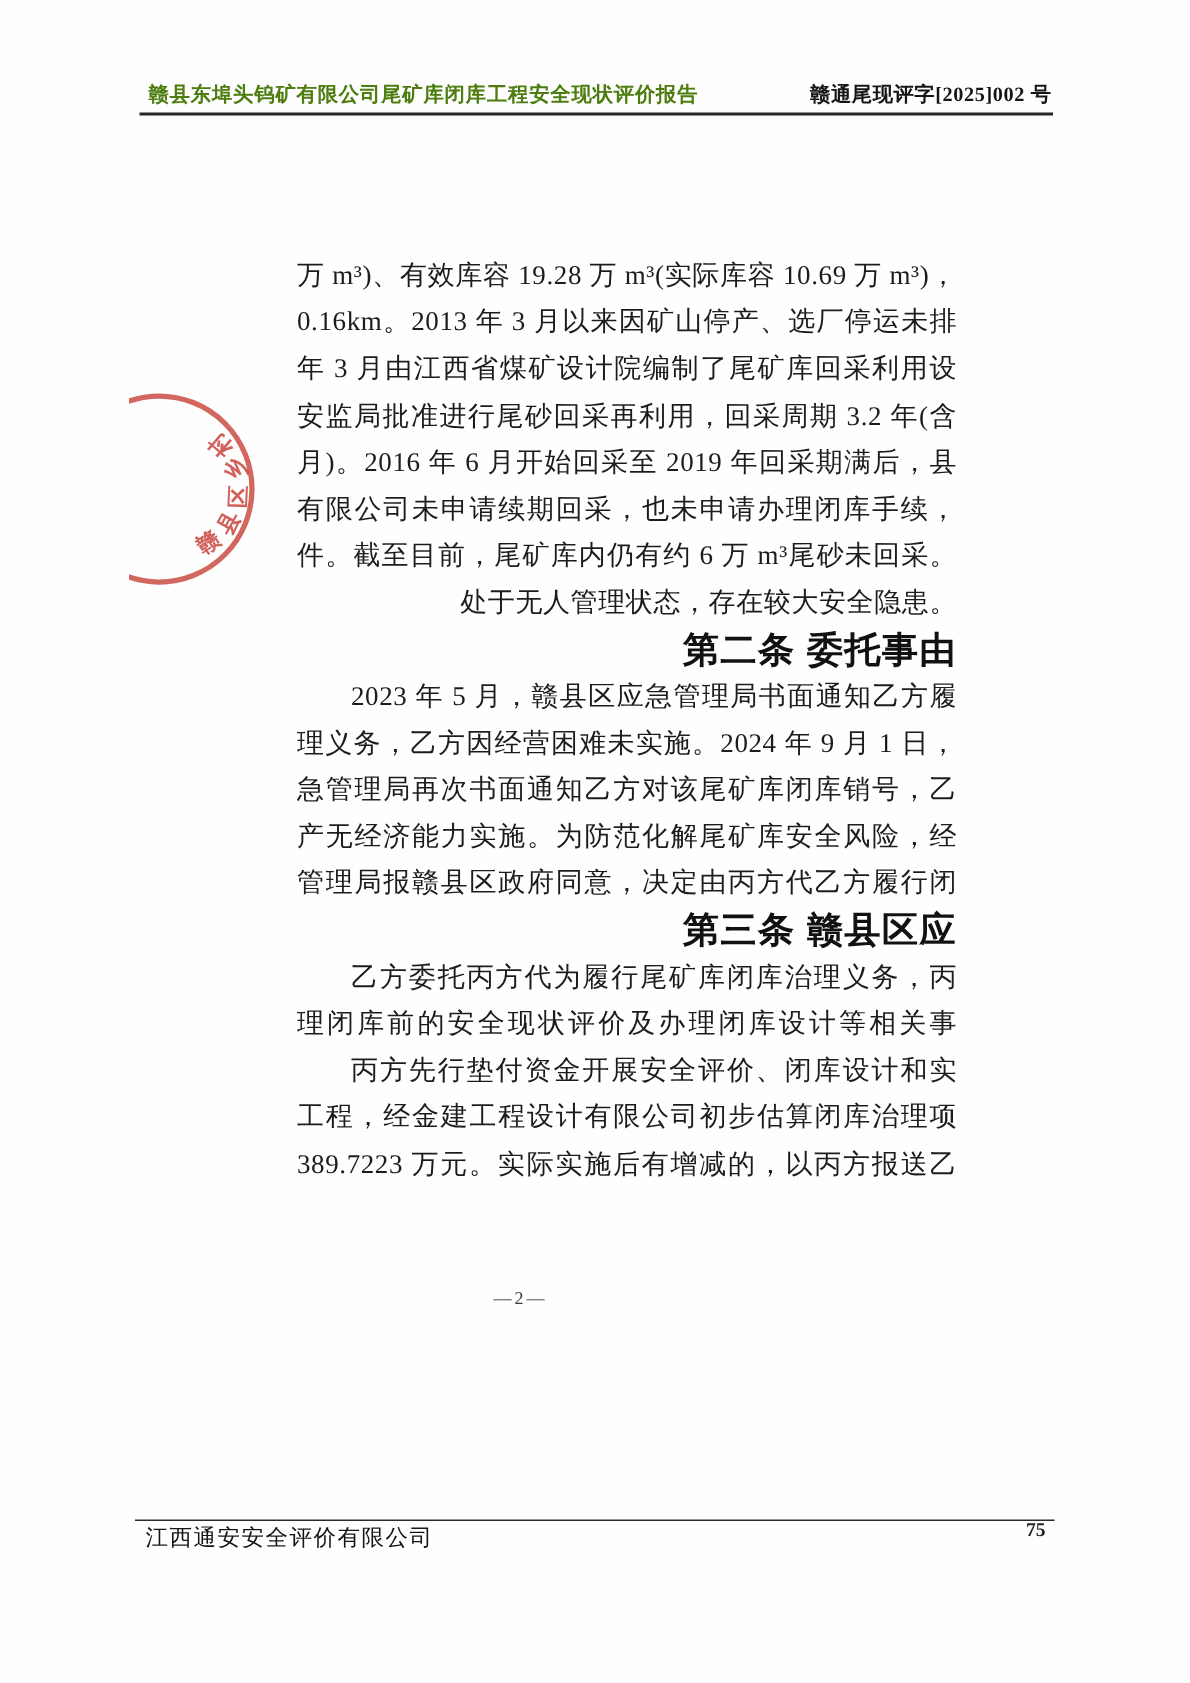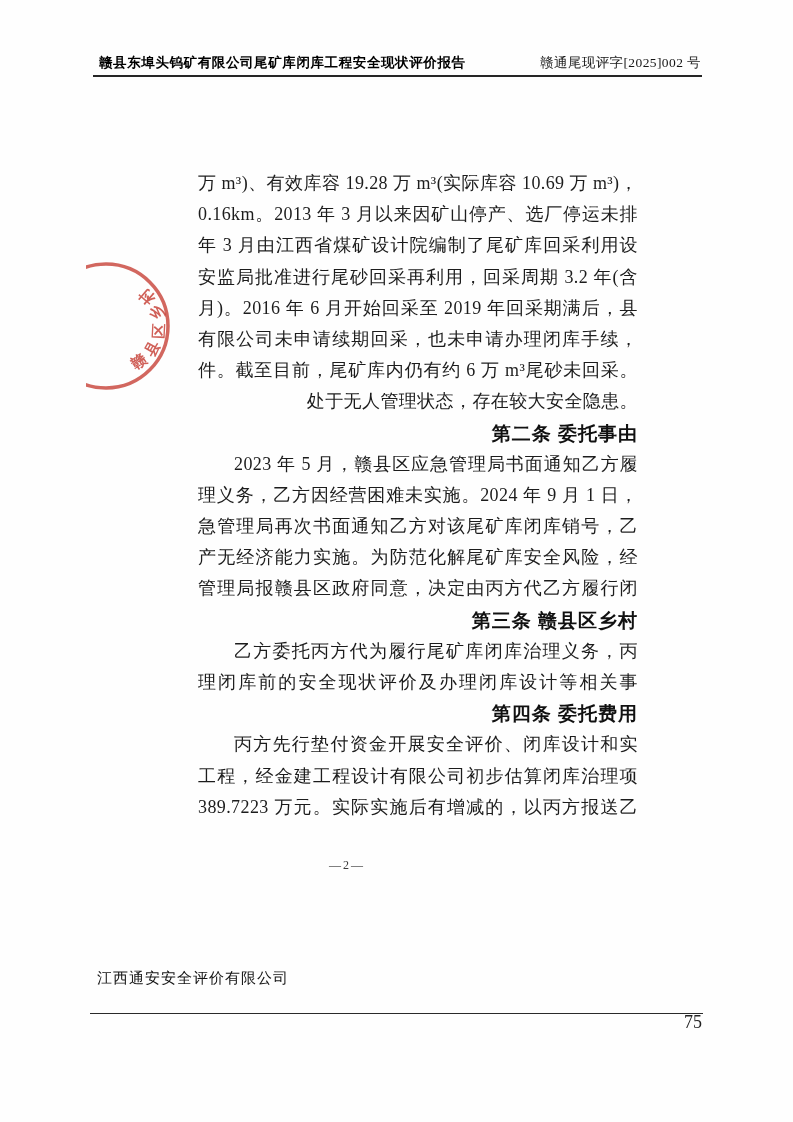--- a/index.html
+++ b/index.html
@@ -10,27 +10,27 @@
     font-family:"Liberation Serif","DejaVu Serif",serif;
     color:#1e1e1e;
     overflow:hidden;
   }
   .page{position:absolute;inset:0;background:#fefefe;}
 
   
   .hdr-title{
     position:absolute;left:99px;top:54px;
     font-family:"Liberation Sans","DejaVu Sans",sans-serif;
-    font-weight:bold;font-size:13.5px;letter-spacing:0.6px;color:#000000;
+    font-weight:bold;font-size:13.5px;letter-spacing:0.6px;color:#4d7c0f;
     white-space:nowrap;
   }
   .hdr-docno{
     position:absolute;right:92px;top:54px;
     font-family:"Liberation Serif","DejaVu Serif",serif;
-    font-weight:400;font-size:13.5px;letter-spacing:0.4px;color:#161616;
+    font-weight:700;font-size:13.5px;letter-spacing:0.4px;color:#161616;
     white-space:nowrap;
   }
   .hdr-rule{
     position:absolute;left:93px;top:75px;width:609px;height:0;
     border-top:2px solid #262626;
   }
 
   
   .seal{
     position:absolute;left:86px;top:256px;width:110px;height:145px;
@@ -49,41 +49,41 @@
   }
   .ln.s{
     white-space:normal;
     text-align:justify;
     text-align-last:justify;
     overflow:hidden;
   }
   .ln.ind{text-indent:36px;}
   .ln.hd{
     font-family:"Liberation Sans","DejaVu Sans",sans-serif;
-    font-weight:bold;font-size:19px;color:#111;
+    font-weight:bold;font-size:24px;color:#111;
     padding-left:36px;letter-spacing:1px;
   }
 
   
   .pageno{
     position:absolute;left:297px;top:858px;width:100px;
     text-align:center;font-size:12px;letter-spacing:2px;color:#3a3a3a;
   }
 
   
   .ftr-rule{
     position:absolute;left:90px;top:1013px;width:613px;height:0;
     border-top:1.5px solid #2a2a2a;
   }
   .ftr-page{
     position:absolute;left:684px;top:1012px;
-    font-size:18px;color:#222;font-family:"Liberation Serif","DejaVu Serif",serif;
+    font-size:13px;color:#222;font-family:"Liberation Serif","DejaVu Serif",serif;font-weight:bold;
   }
   .ftr-company{
-    position:absolute;left:97px;top:969px;
+    position:absolute;left:97px;top:1016px;
     font-family:"Liberation Sans","DejaVu Sans",sans-serif;
     font-weight:500;font-size:15px;letter-spacing:1px;color:#141414;
   }
 </style>
 </head>
 <body>
 
 <div class="page">
 
   <div class="hdr-title">赣县东埠头钨矿有限公司尾矿库闭库工程安全现状评价报告</div>
@@ -108,24 +108,23 @@
     <div class="ln s">月)。2016 年 6 月开始回采至 2019 年回采期满后，县东头钨矿</div>
     <div class="ln s">有限公司未申请续期回采，也未申请办理闭库手续，达到闭库条</div>
     <div class="ln s">件。截至目前，尾矿库内仍有约 6 万 m³尾砂未回采。现该尾矿库</div>
     <div class="ln">处于无人管理状态，存在较大安全隐患。</div>
     <div class="ln hd">第二条 委托事由</div>
     <div class="ln s ind">2023 年 5 月，赣县区应急管理局书面通知乙方履行闭库治</div>
     <div class="ln s">理义务，乙方因经营困难未实施。2024 年 9 月 1 日，赣县区应</div>
     <div class="ln s">急管理局再次书面通知乙方对该尾矿库闭库销号，乙方因濒临破</div>
     <div class="ln s">产无经济能力实施。为防范化解尾矿库安全风险，经赣县区应急</div>
     <div class="ln s">管理局报赣县区政府同意，决定由丙方代乙方履行闭库治理义务。</div>
-    <div class="ln hd">第三条 赣县区乡村</div>
+    <div class="ln hd">第三条 赣县区应</div>
     <div class="ln s ind">乙方委托丙方代为履行尾矿库闭库治理义务，丙方按规定办</div>
     <div class="ln s">理闭库前的安全现状评价及办理闭库设计等相关事宜，实施闭库</div>
-    <div class="ln hd">第四条 委托费用</div>
     <div class="ln s ind">丙方先行垫付资金开展安全评价、闭库设计和实施闭库治理</div>
     <div class="ln s">工程，经金建工程设计有限公司初步估算闭库治理项目金额为</div>
     <div class="ln s">389.7223 万元。实际实施后有增减的，以丙方报送乙方的工程</div>
   </div>
 
   <div class="pageno">—2—</div>
 
   <div class="ftr-rule"></div>
   <div class="ftr-page">75</div>
   <div class="ftr-company">江西通安安全评价有限公司</div>

